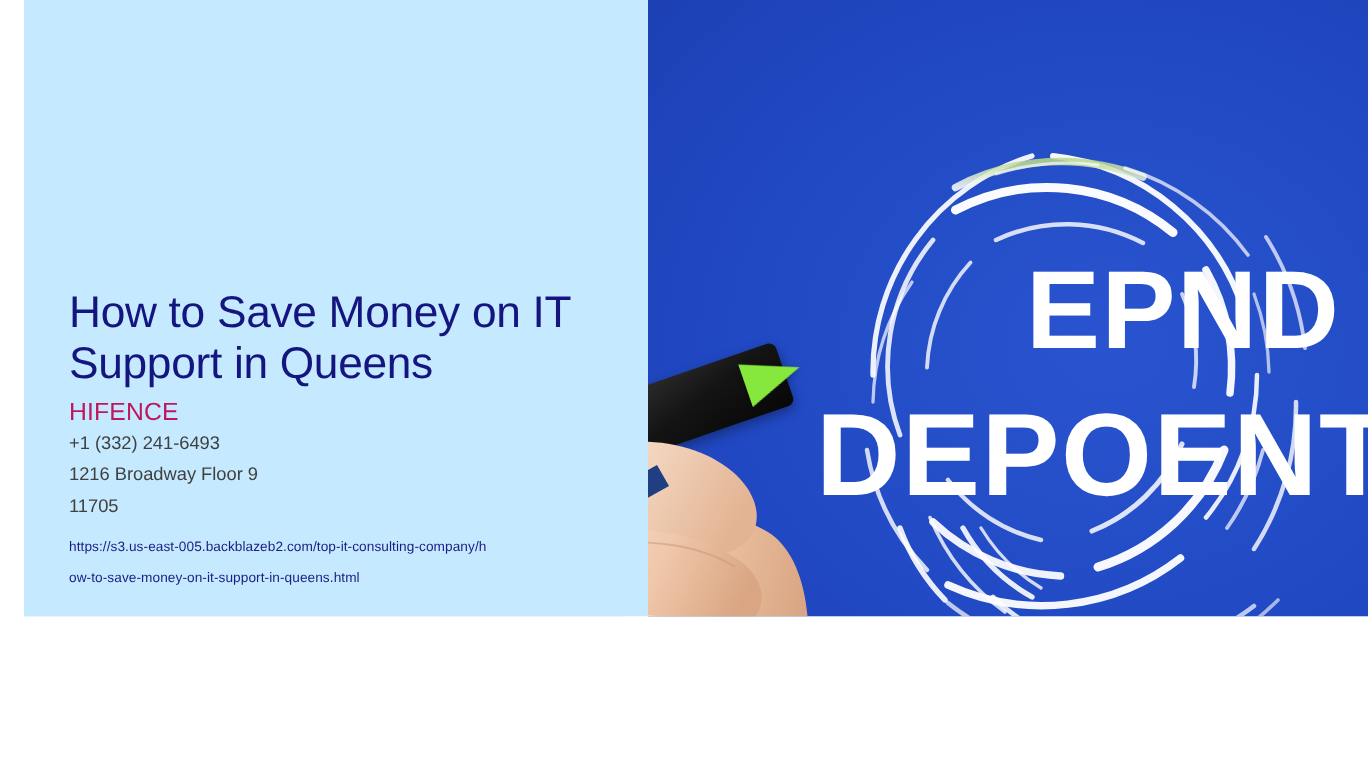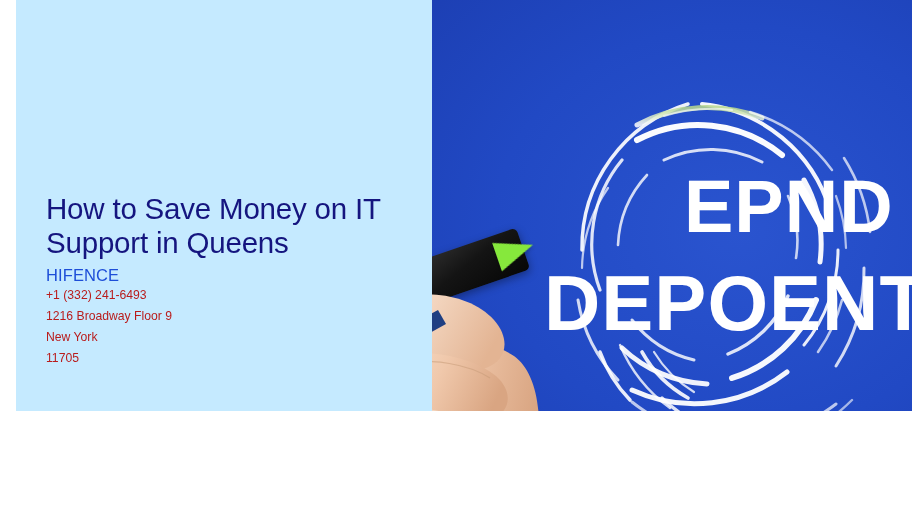--- a/index.html
+++ b/index.html
@@ -41,27 +41,27 @@
     color: #15157f;
     letter-spacing: -0.2px;
     white-space: nowrap;
     margin: 0;
   }
   #brand-name {
     margin-top: 5px;
     font-size: 16.5px;
     line-height: 20px;
     font-weight: 400;
-    color: #1d4ed8;
+    color: #be185d;
     letter-spacing: 0.1px;
   }
   .contact-line {
     font-size: 12.2px;
     line-height: 21px;
-    color: #b91c1c;
+    color: #404040;
     white-space: nowrap;
   }
   #url-block {
     margin-top: 6px;
   }
   .url-line {
     font-size: 9.1px;
     line-height: 21px;
     color: #1c1c84;
     letter-spacing: 0.05px;
@@ -138,23 +138,26 @@
 
   <div id="left-panel">
     <div id="info-block">
 
       <h1 id="page-title"><span>How to Save Money on IT<br>Support in Queens</span></h1>
 
       <div id="brand-name">HIFENCE</div>
 
       <div class="contact-line">+1 (332) 241-6493</div>
       <div class="contact-line">1216 Broadway Floor 9</div>
-      <div class="contact-line">New York</div>
       <div class="contact-line">11705</div>
 
+      <div id="url-block">
+        <div class="url-line">https://s3.us-east-005.backblazeb2.com/top-it-consulting-company/h</div>
+        <div class="url-line">ow-to-save-money-on-it-support-in-queens.html</div>
+      </div>
 
     </div>
   </div>
 
   <div id="image-panel">
 
     <svg id="rings-svg" viewBox="0 0 512 512">
       <defs>
         <linearGradient id="greenTint" x1="0" y1="0" x2="0" y2="1">
           <stop offset="0%" stop-color="#b9d98e"></stop>

